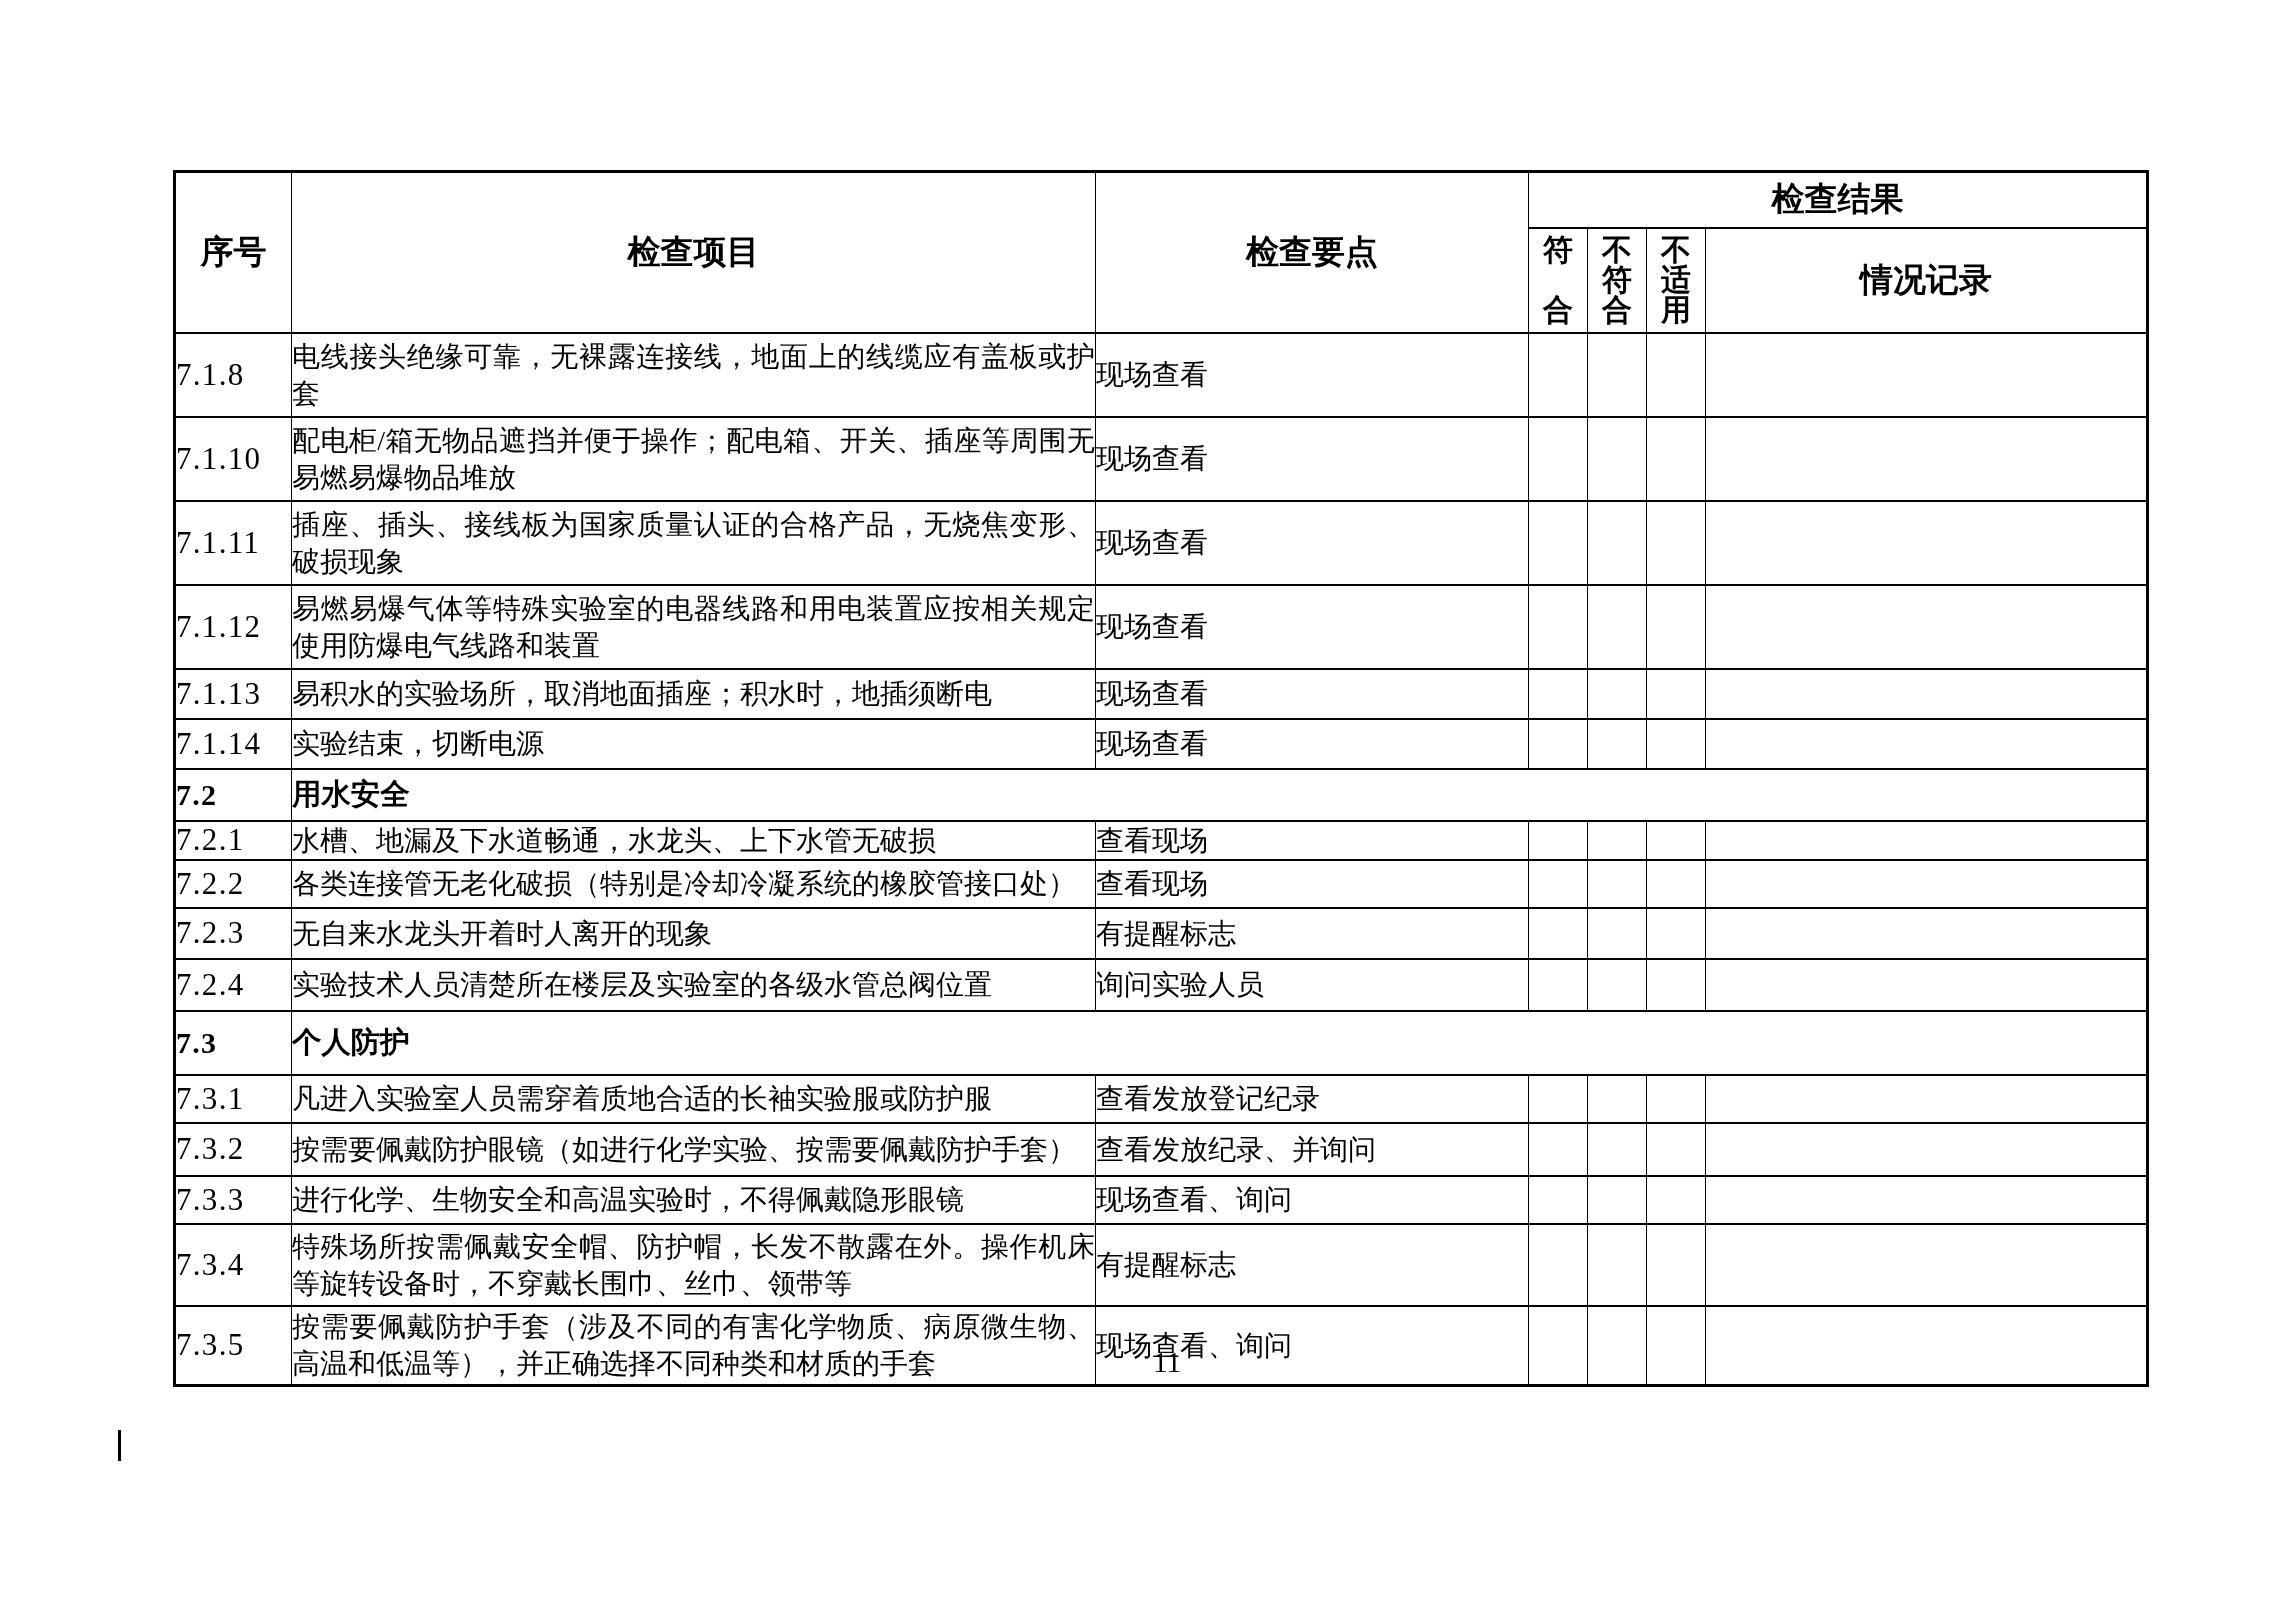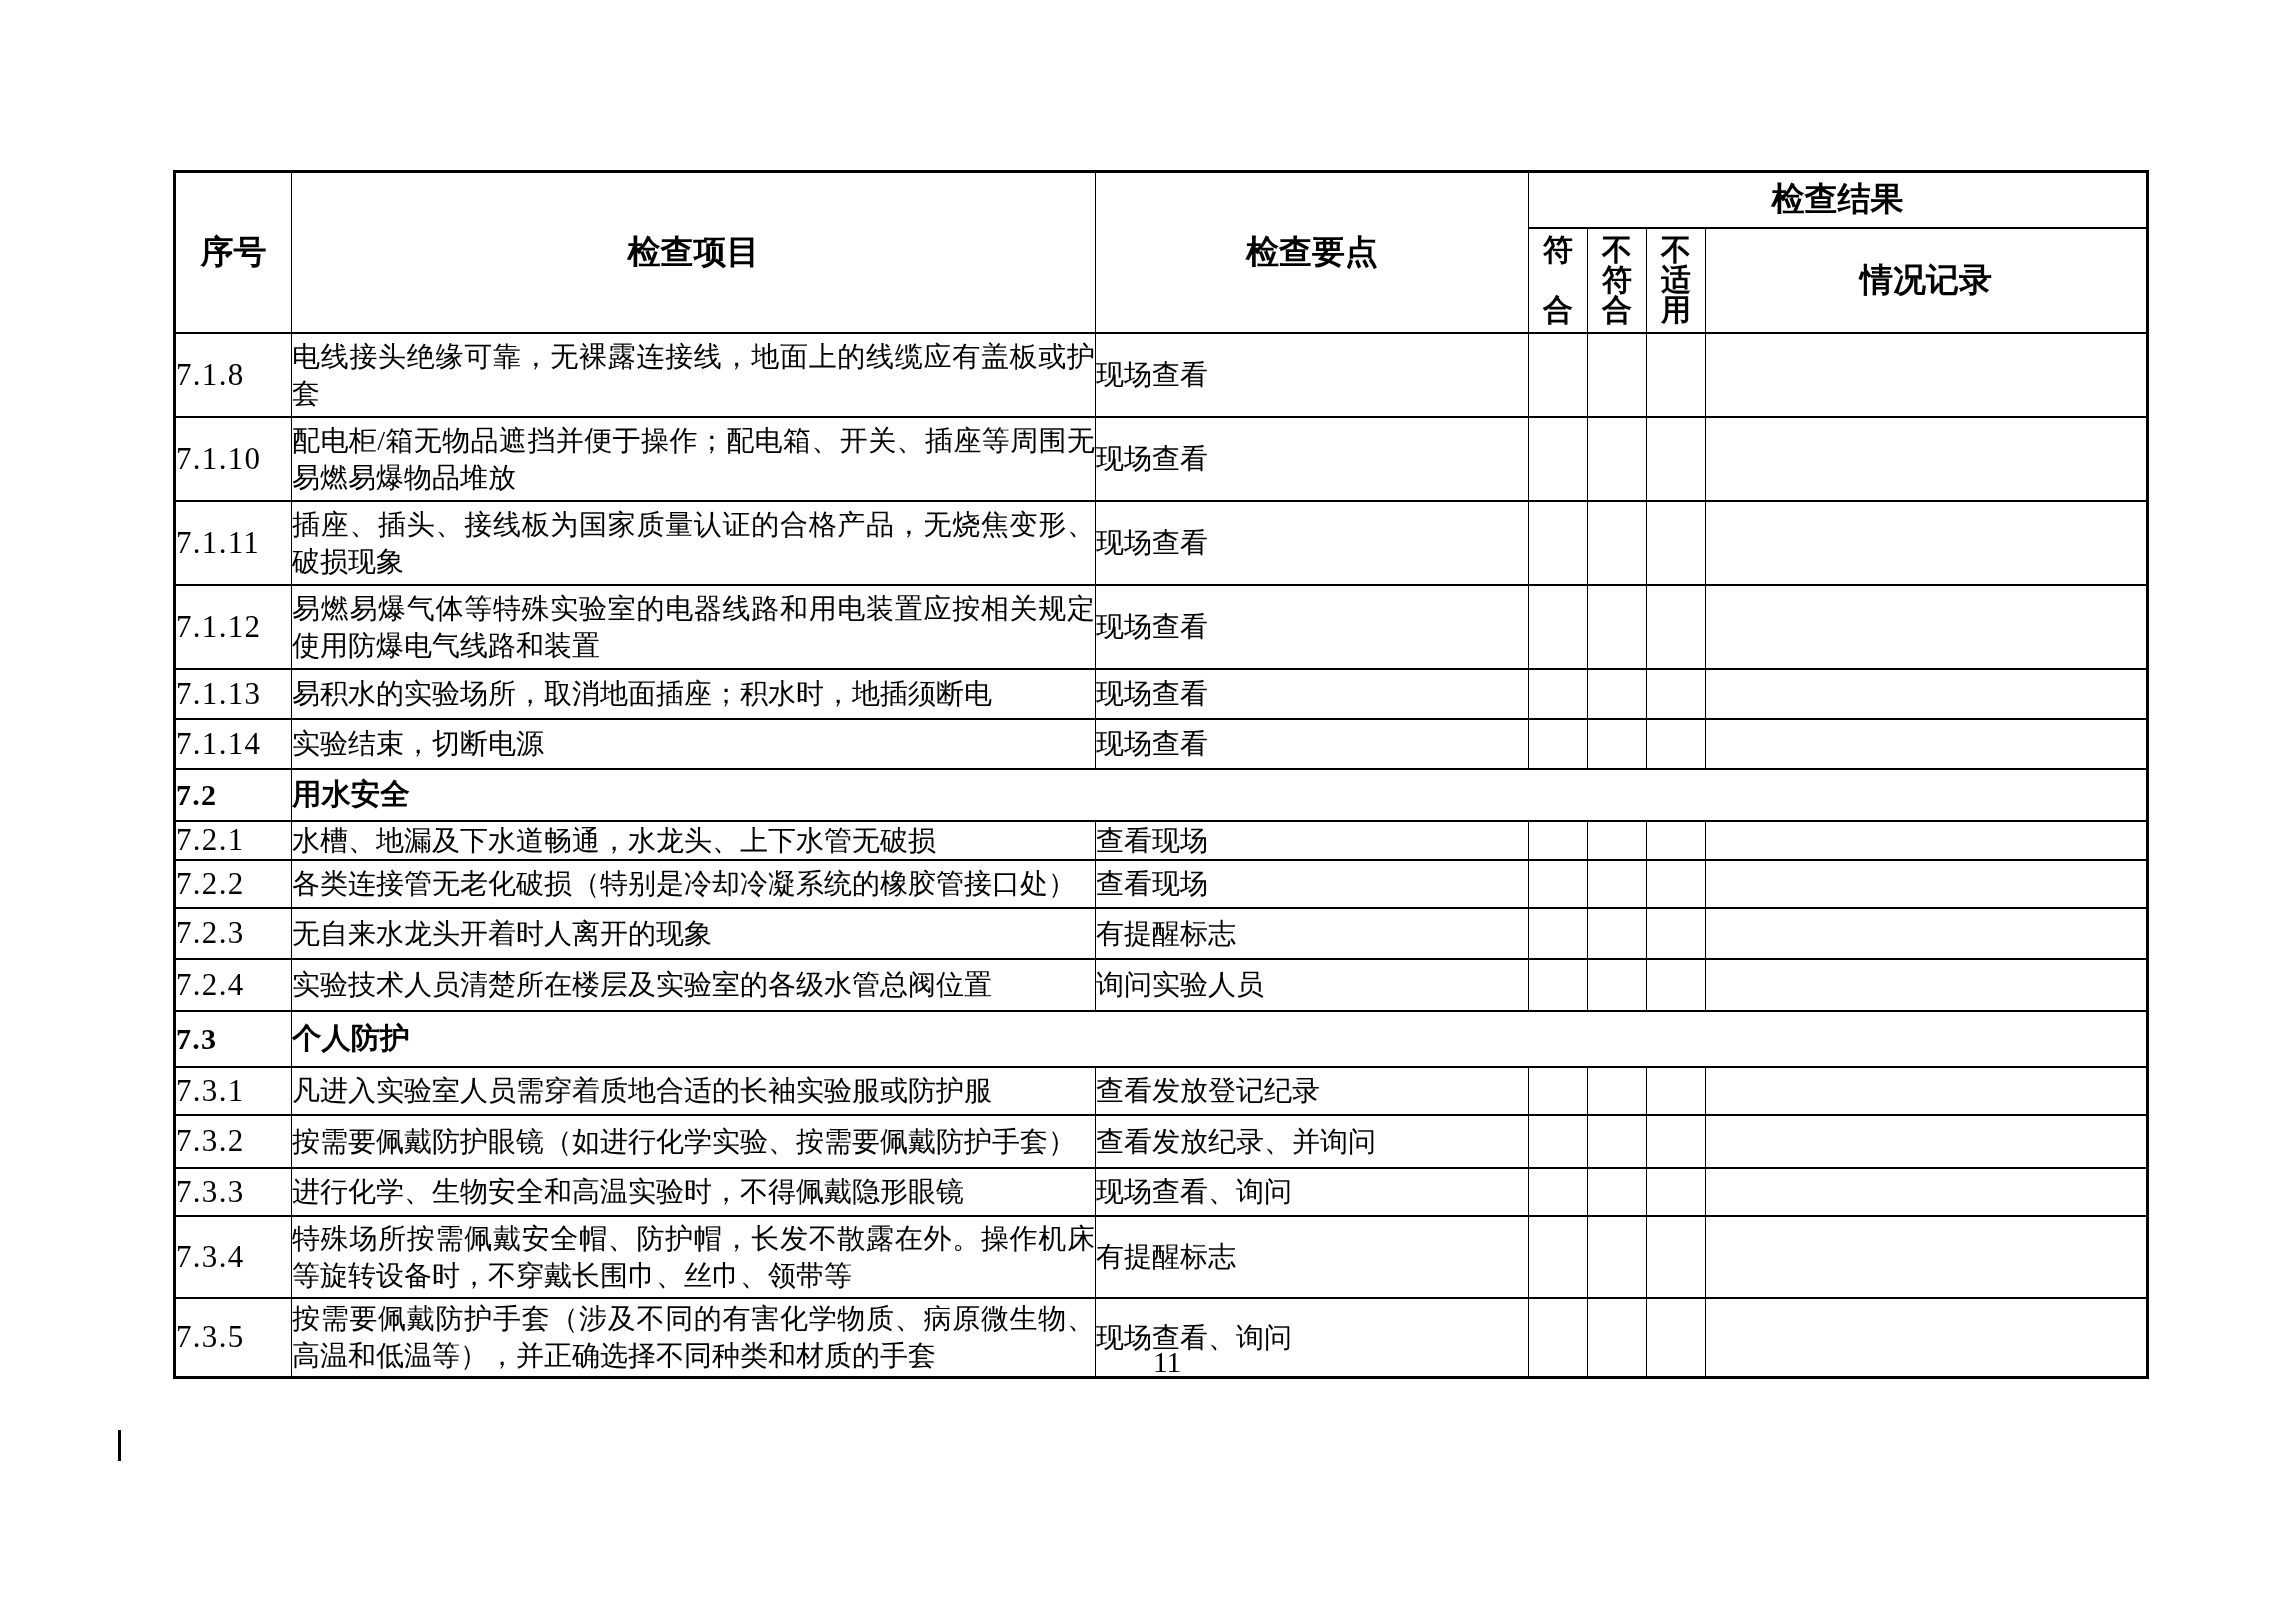--- a/index.html
+++ b/index.html
@@ -38,21 +38,21 @@
   .checklist tr.hrow1 { height: 56px; }
   .checklist tr.hrow2 { height: 105px; }
   .h128 { height: 84px; }
   .h129 { height: 84px; }
   .h76 { height: 50px; }
   .h80 { height: 52px; margin-top: 30px; }
   .h75 { height: 37px; margin-left: 12px; }
   .h74 { height: 48px; }
   .h78 { height: 51px; }
   .h79 { height: 52px; }
-  .h86 { height: 56px; margin-left: 33px; }
+  .h86 { height: 64px; margin-left: 33px; }
   .h73 { height: 48px; }
   .h81 { height: 53px; }
   .h82 { height: 48px; margin-top: 36px; }
   .h126 { height: 82px; }
   .h122 { height: 80px; }
   .no-cell {
     font-size: 31px;
     text-align: left;
     padding-left: 9.2px;
     letter-spacing: 1.3px;

